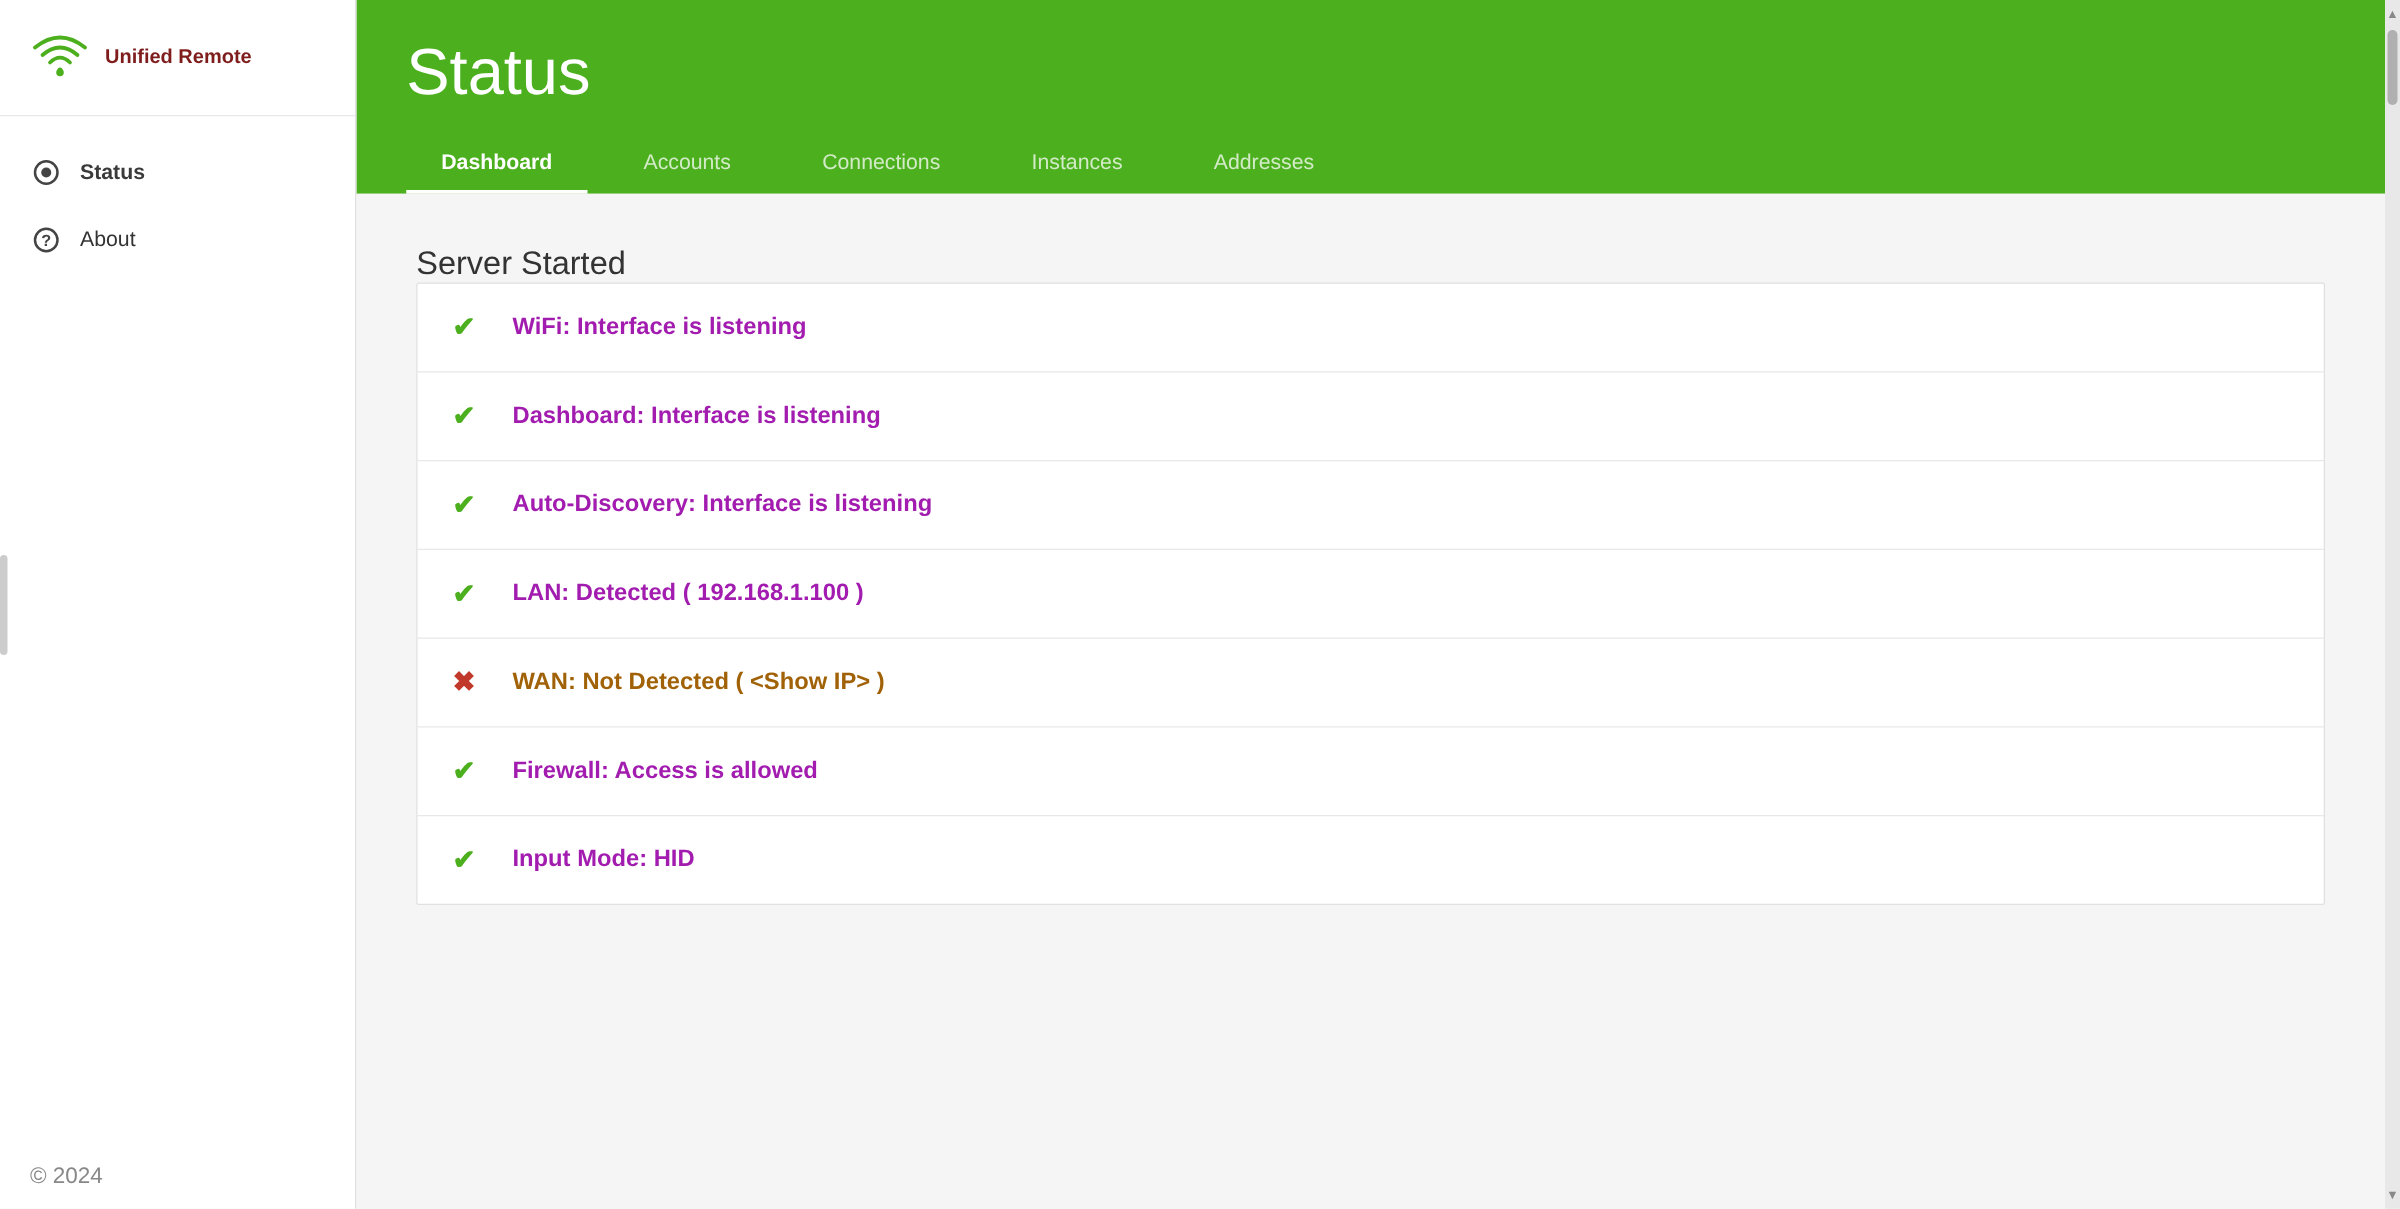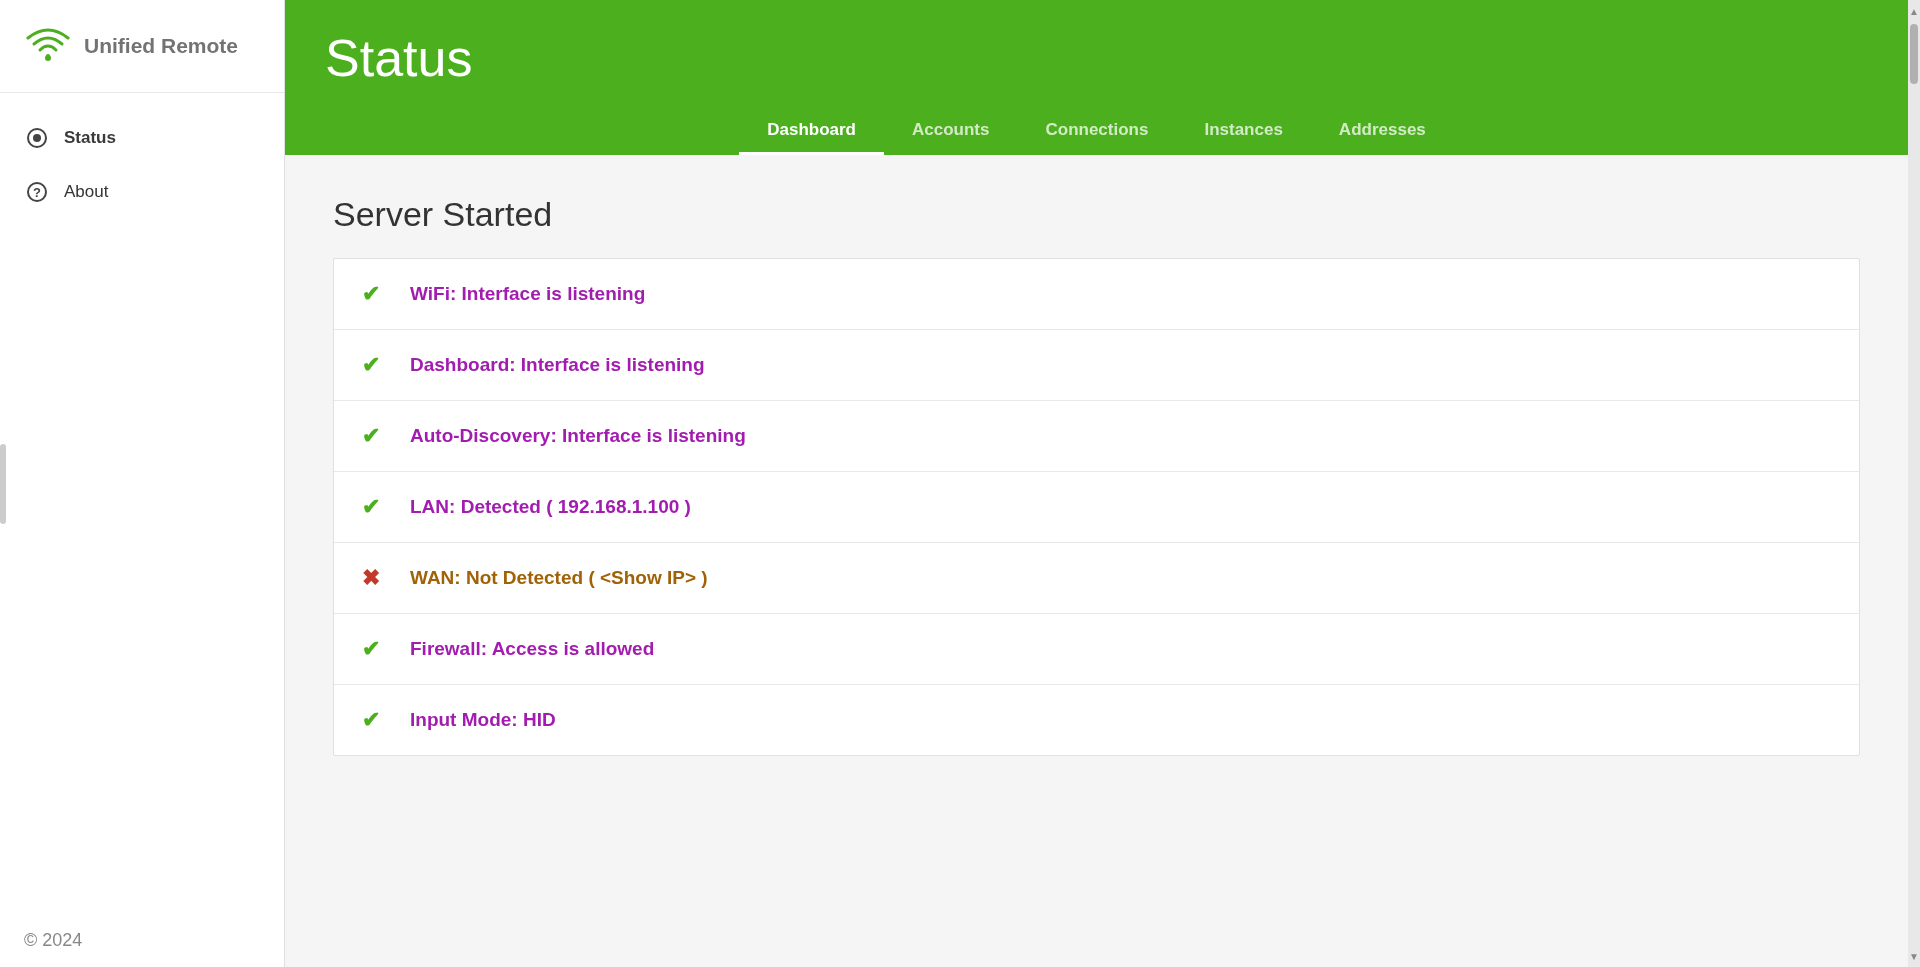--- a/index.html
+++ b/index.html
@@ -36,23 +36,23 @@
       border-bottom: 1px solid #e8e8e8;
     }
 
     .logo-icon {
       width: 48px;
       height: 48px;
       margin-right: 12px;
     }
 
     .sidebar-logo-text {
-      font-size: 21px;
+      font-size: 16px;
       font-weight: 600;
-      color: #737373;
+      color: #7f1d1d;
     }
 
     .sidebar-nav {
       padding: 18px 0;
       flex: 1;
     }
 
     .nav-item {
       display: flex;
       align-items: center;
@@ -113,52 +113,50 @@
 
     .header-title {
       font-size: 52px;
       font-weight: 400;
       color: #ffffff;
       margin-bottom: 20px;
     }
 
     .tabs {
       display: flex;
-      gap: 0;
-      justify-content: center;
+      gap: 17px;
     }
 
     .tab {
       padding: 12px 28px;
       font-size: 17px;
       color: rgba(255,255,255,0.75);
       cursor: pointer;
       border-bottom: 3px solid transparent;
-      font-weight: 700;
+      font-weight: 400;
     }
 
     .tab.active {
       color: #ffffff;
       border-bottom: 3px solid #ffffff;
       font-weight: 700;
     }
 
     
     .content {
       flex: 1;
       background: #f5f5f5;
       padding: 40px 48px;
       overflow-y: auto;
     }
 
     .server-title {
-      font-size: 34px;
+      font-size: 26px;
       font-weight: 400;
       color: #333;
-      margin-bottom: 24px;
     }
 
     .status-list {
       background: #fff;
       border: 1px solid #e0e0e0;
       border-radius: 2px;
     }
 
     .status-item {
       display: flex;

